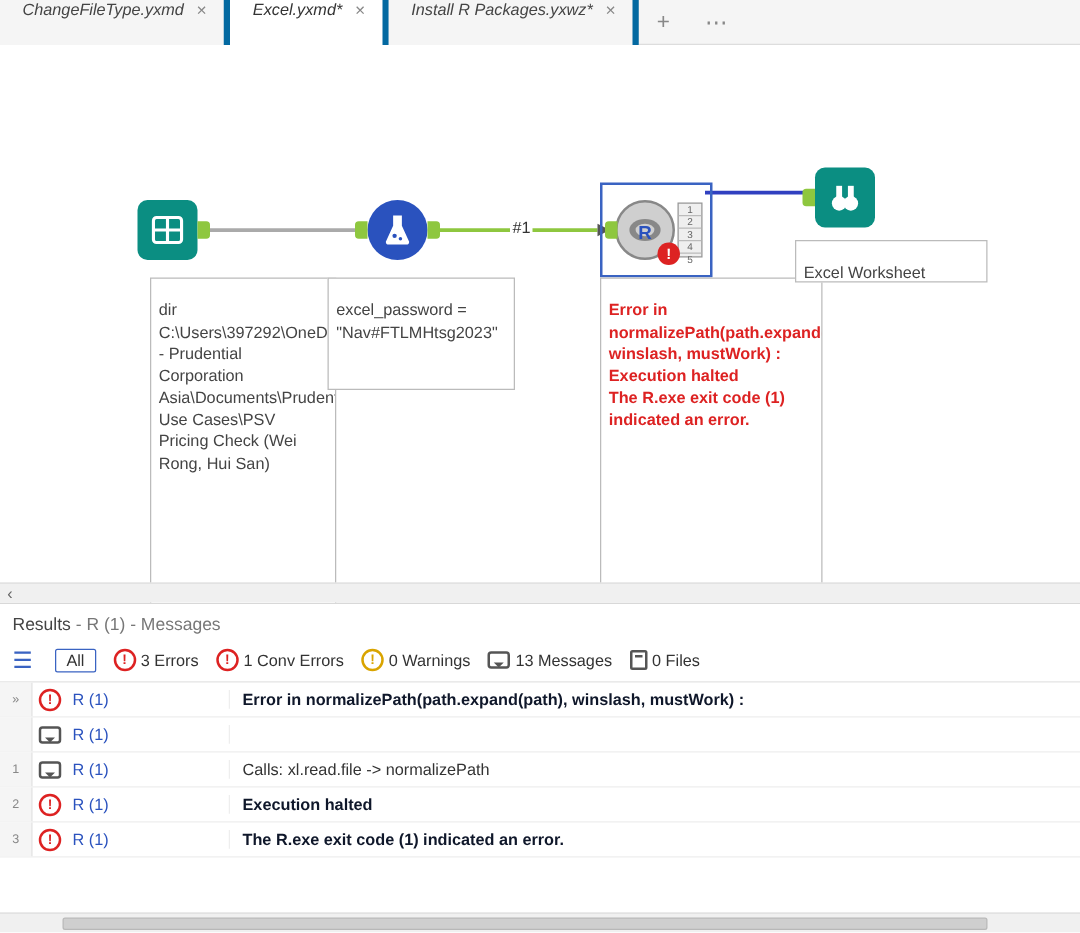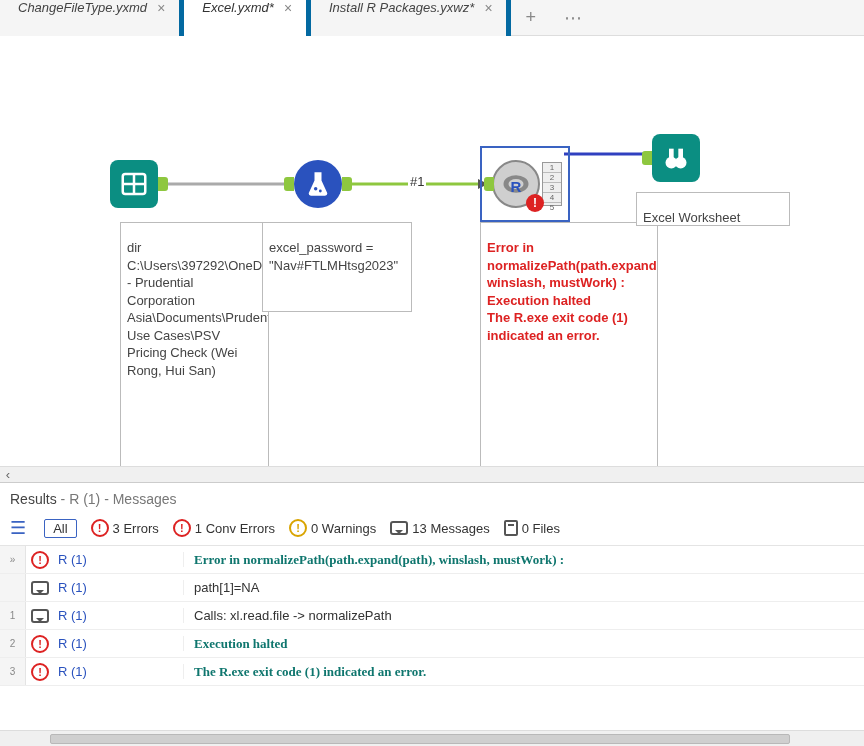--- a/index.html
+++ b/index.html
@@ -230,21 +230,21 @@
 .msg-tool {
   width: 130px;
   color: #2a52be;
   border-right: 1px solid #eee;
   padding-left: 4px;
 }
 .msg-text {
   flex: 1;
   padding-left: 10px;
 }
-.msg-text.error { color: #0f766e; font-weight: 700; font-family: Liberation Serif, serif; }
+.msg-text.error { color: #0f172a; font-weight: 700; }
 
 .results-scroll {
   height: 16px;
   background: #f0f0f0;
   border-top: 1px solid #ddd;
   display: flex;
   align-items: center;
 }
 .results-scroll .thumb {
   margin-left: 50px;
@@ -408,21 +408,20 @@
         </div>
       <div class="msg-tool">R (1)</div>
       <div class="msg-text error">Error in normalizePath(path.expand(path), winslash, mustWork) :</div>
     </div>
     <div class="msg-row">
       <div class="msg-gutter"></div>
       <div class="msg-icon">
           <span class="ic-msg"></span>
         </div>
       <div class="msg-tool">R (1)</div>
-      <div class="msg-text">  path[1]=NA</div>
     </div>
     <div class="msg-row">
       <div class="msg-gutter">1</div>
       <div class="msg-icon">
           <span class="ic-msg"></span>
         </div>
       <div class="msg-tool">R (1)</div>
       <div class="msg-text">Calls: xl.read.file -&gt; normalizePath</div>
     </div>
     <div class="msg-row">

